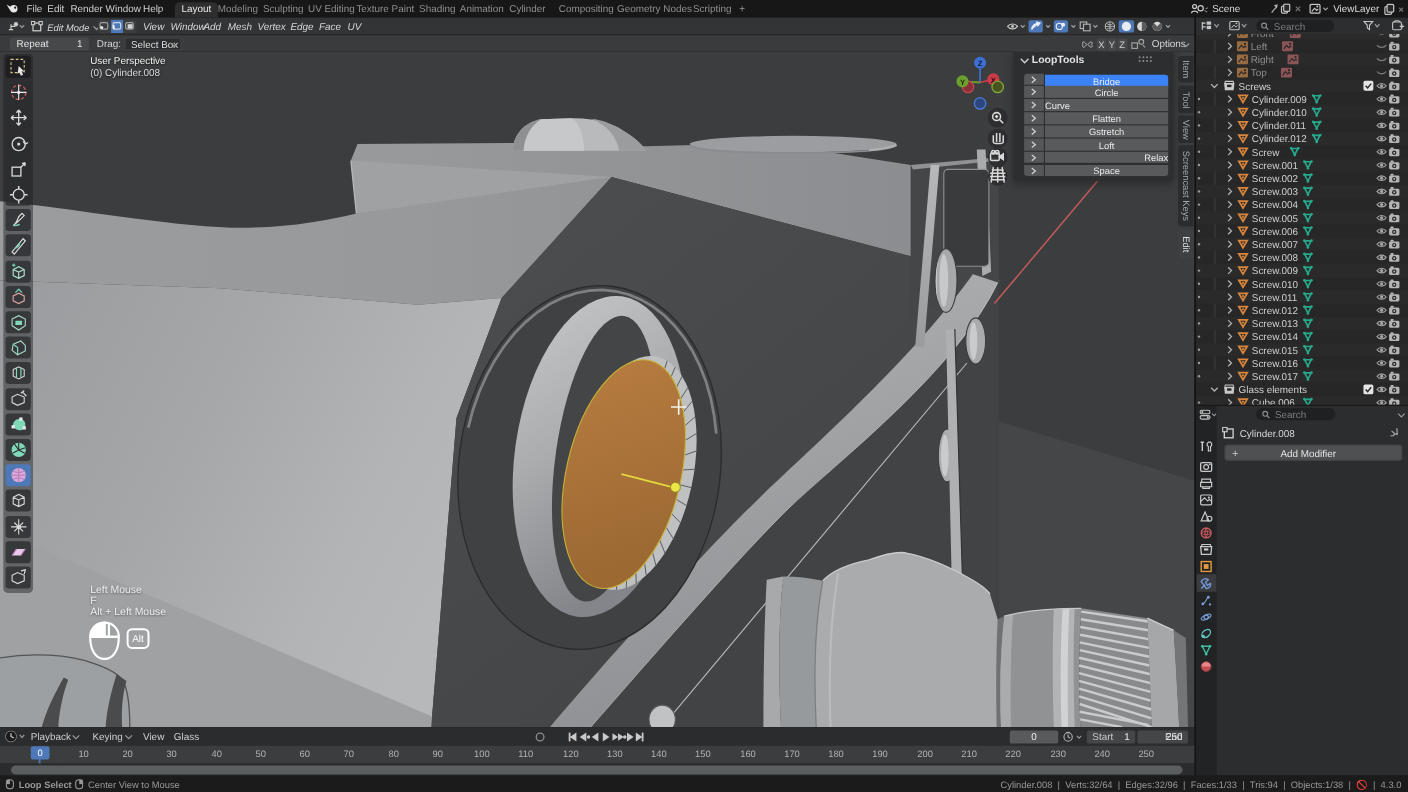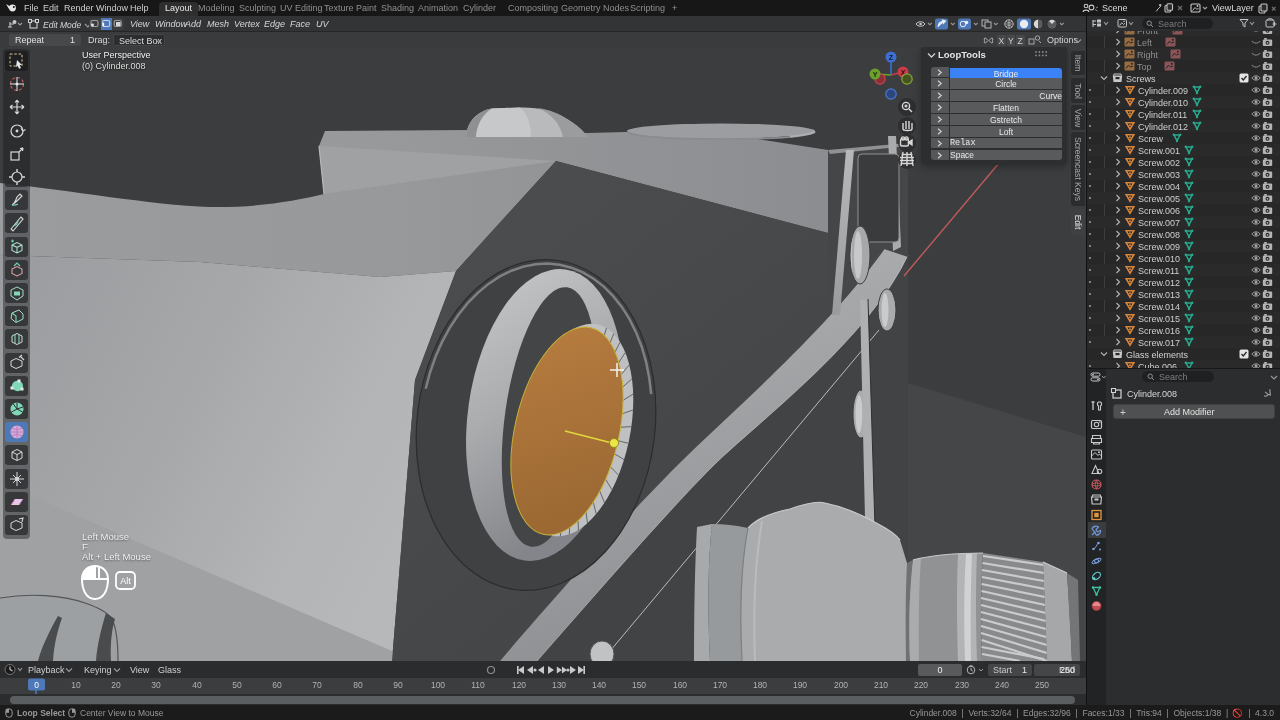--- a/index.html
+++ b/index.html
@@ -394,21 +394,21 @@
       </div>
     <div class="abs" style="left:29px;top:32.4px;width:112px;height:10.6px;background:#585a5b;">
       <div style="position:relative;top:0.5px;text-align:center;font-size:8.5px;color:#eaeaea;">Circle</div>
       </div>
       <div class="abs" style="left:10px;top:44.3px;width:18px;height:10.6px;background:#565758;">
       <svg class="abs" style="left:5px;top:2px" width="7" height="7" viewBox="0 0 7 7">
           <path d="M2,0.8 L5.2,3.5 L2,6.2" stroke="#cfcfcf" stroke-width="1.2" fill="none"></path>
         </svg>
       </div>
     <div class="abs" style="left:29px;top:44.3px;width:112px;height:10.6px;background:#585a5b;">
-      <div style="position:relative;top:0.5px;text-align:right;font-size:8.5px;color:#eaeaea;">Curve</div>
+      <div style="position:relative;top:0.5px;text-align:left;font-size:8.5px;color:#eaeaea;">Curve</div>
       </div>
       <div class="abs" style="left:10px;top:56.2px;width:18px;height:10.6px;background:#565758;">
       <svg class="abs" style="left:5px;top:2px" width="7" height="7" viewBox="0 0 7 7">
           <path d="M2,0.8 L5.2,3.5 L2,6.2" stroke="#cfcfcf" stroke-width="1.2" fill="none"></path>
         </svg>
       </div>
     <div class="abs" style="left:29px;top:56.2px;width:112px;height:10.6px;background:#585a5b;">
       <div style="position:relative;top:0.5px;text-align:center;font-size:8.5px;color:#eaeaea;">Flatten</div>
       </div>
       <div class="abs" style="left:10px;top:68.1px;width:18px;height:10.6px;background:#565758;">
@@ -426,29 +426,29 @@
       </div>
     <div class="abs" style="left:29px;top:80.0px;width:112px;height:10.6px;background:#585a5b;">
       <div style="position:relative;top:0.5px;text-align:center;font-size:8.5px;color:#eaeaea;">Loft</div>
       </div>
       <div class="abs" style="left:10px;top:91.9px;width:18px;height:10.6px;background:#565758;">
       <svg class="abs" style="left:5px;top:2px" width="7" height="7" viewBox="0 0 7 7">
           <path d="M2,0.8 L5.2,3.5 L2,6.2" stroke="#cfcfcf" stroke-width="1.2" fill="none"></path>
         </svg>
       </div>
     <div class="abs" style="left:29px;top:91.9px;width:112px;height:10.6px;background:#585a5b;">
-      <div style="position:relative;top:0.5px;text-align:left;font-size:8.5px;color:#eaeaea;font-family:Liberation Mono, monospace;">Relax</div>
+      <div style="position:relative;top:0.5px;text-align:right;font-size:8.5px;color:#eaeaea;">Relax</div>
       </div>
       <div class="abs" style="left:10px;top:103.8px;width:18px;height:10.6px;background:#565758;border-radius:0 0 0 3px">
       <svg class="abs" style="left:5px;top:2px" width="7" height="7" viewBox="0 0 7 7">
           <path d="M2,0.8 L5.2,3.5 L2,6.2" stroke="#cfcfcf" stroke-width="1.2" fill="none"></path>
         </svg>
       </div>
     <div class="abs" style="left:29px;top:103.8px;width:112px;height:10.6px;background:#585a5b;border-radius:0 0 3px 0">
-      <div style="position:relative;top:0.5px;text-align:left;font-size:8.5px;color:#eaeaea;">Space</div>
+      <div style="position:relative;top:0.5px;text-align:center;font-size:8.5px;color:#eaeaea;">Space</div>
       </div>
   </div>
 
   <div id="ntabs" class="abs" style="left:1071px;top:47px;width:15px;height:200px;font-size:8.5px;">
       <div class="abs" style="left:0;top:4px;width:14px;height:24px;background:#2b2c2d;border-radius:3px 0 0 3px;overflow:hidden;">
       <div style="position:absolute;left:50%;top:50%;transform:translate(-50%,-50%) rotate(90deg);white-space:nowrap;color:#a8a8a8;font-size:8.5px;">Item</div>
       </div>
       <div class="abs" style="left:0;top:31px;width:14px;height:25px;background:#2b2c2d;border-radius:3px 0 0 3px;overflow:hidden;">
       <div style="position:absolute;left:50%;top:50%;transform:translate(-50%,-50%) rotate(90deg);white-space:nowrap;color:#a8a8a8;font-size:8.5px;">Tool</div>
       </div>

